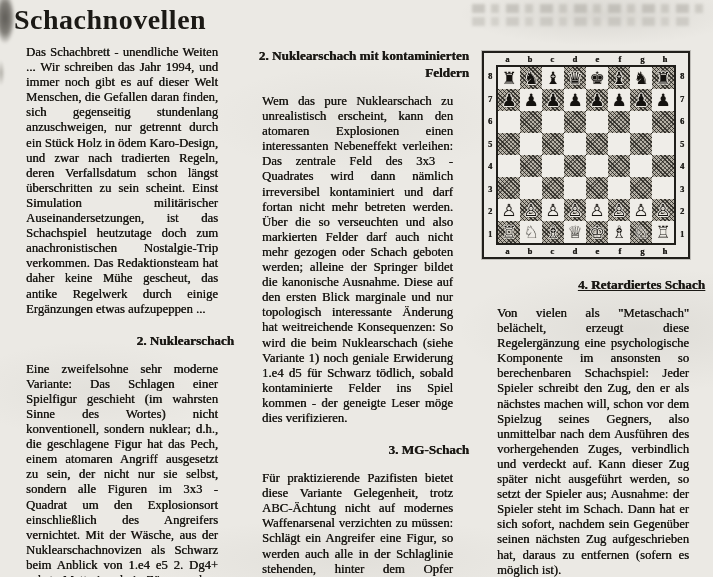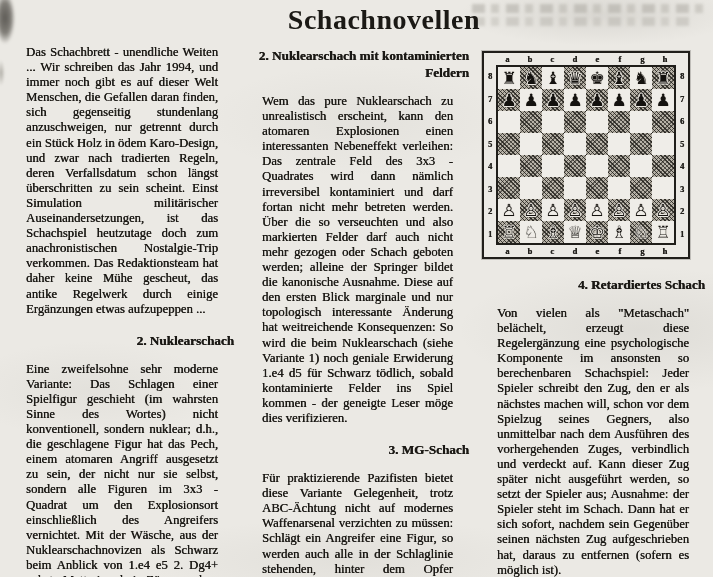--- a/index.html
+++ b/index.html
@@ -17,21 +17,21 @@
   }
   .noise-bar{position:absolute;filter:blur(1.6px);opacity:.5;pointer-events:none;
     background:repeating-linear-gradient(90deg,#a9a69f 0 13px, transparent 13px 19px, #b5b2aa 19px 27px, transparent 27px 34px);}
   #ghost1{left:472px;top:4px;width:232px;height:9px;}
   #ghost2{left:472px;top:17px;width:222px;height:9px;opacity:.38;}
   #smudge-tl{position:absolute;left:-5px;top:-8px;width:20px;height:52px;border-radius:45%;
     background:radial-gradient(closest-side,#45423d,#6f6c66 60%,transparent);filter:blur(1.5px);opacity:.85;}
   #smudge-tl2{position:absolute;left:-3px;top:60px;width:8px;height:26px;border-radius:50%;
     background:radial-gradient(closest-side,#8a877f,transparent);filter:blur(1px);opacity:.6;}
 
-  h1.title{position:absolute;left:0;top:4px;width:480px;margin:0;text-align:right;
+  h1.title{position:absolute;left:14px;top:4px;width:480px;margin:0;text-align:left;
     font-size:28px;font-weight:bold;letter-spacing:.5px;}
 
   .col{position:absolute;top:45px;width:224px;font-size:12.7px;line-height:15.1px;
     text-align:justify;text-shadow:.35px 0 0 currentColor;}
   #col1{left:10px;}
   #col2{left:246px;width:223px;}
   #col3{left:481px;}
   .col p{margin:0 16px 14px;}
   .col h2{font-size:13.2px;margin:15px 0 13px;line-height:17px;text-align:right;}
   .col h2.first{margin-top:2px;}
@@ -58,21 +58,21 @@
   .square{width:22px;height:22px;display:flex;align-items:center;justify-content:center;}
   .square.dark{
     background:
       repeating-linear-gradient(45deg, rgba(30,28,24,.80) 0 1px, transparent 1px 3px),
       repeating-linear-gradient(135deg, rgba(30,28,24,.55) 0 1px, transparent 1px 3px),
       #b7b2a7;}
   .piece{font-family:"DejaVu Sans",sans-serif;font-size:17px;line-height:22px;color:#14120f;
     text-shadow:-1px 0 0 #ece9e3,1px 0 0 #ece9e3,0 -1px 0 #ece9e3,0 1px 0 #ece9e3;}
   figcaption{margin:7px 0 0;text-align:center;font-variant:small-caps;font-weight:bold;
     font-size:12px;letter-spacing:.4px;text-shadow:.3px 0 0 currentColor;}
-  #col3 h2{margin-top:17px;}
+  #col3 h2{margin-top:17px;text-decoration:underline;}
 </style>
 </head>
 <body>
 
 <div id="smudge-tl"></div>
 <div id="smudge-tl2"></div>
 <div id="ghost1" class="noise-bar"></div>
 <div id="ghost2" class="noise-bar"></div>
 
 <h1 class="title">Schachnovellen</h1>

